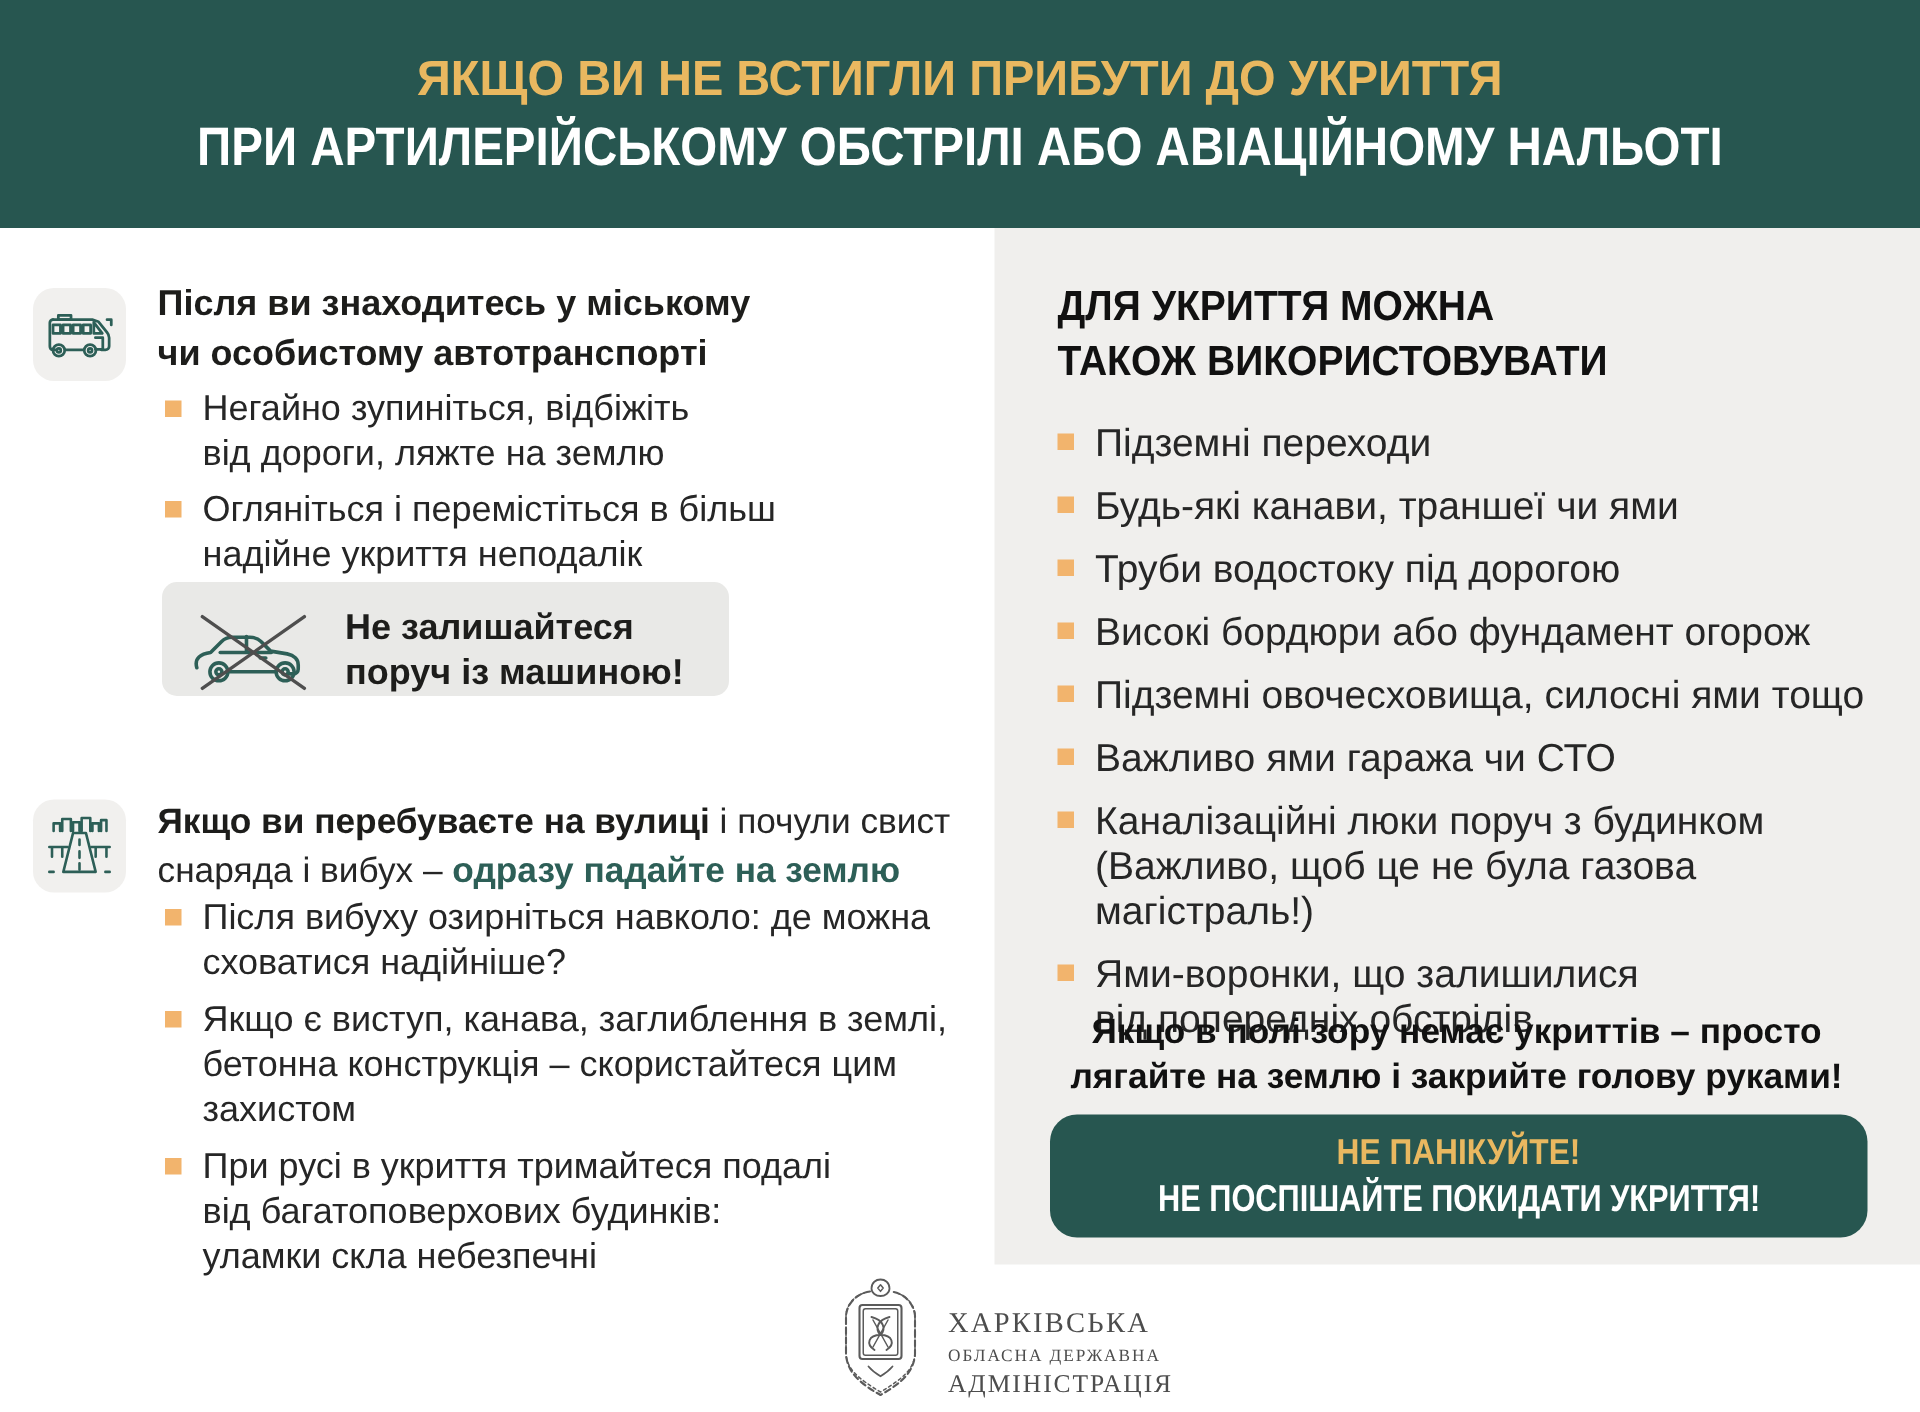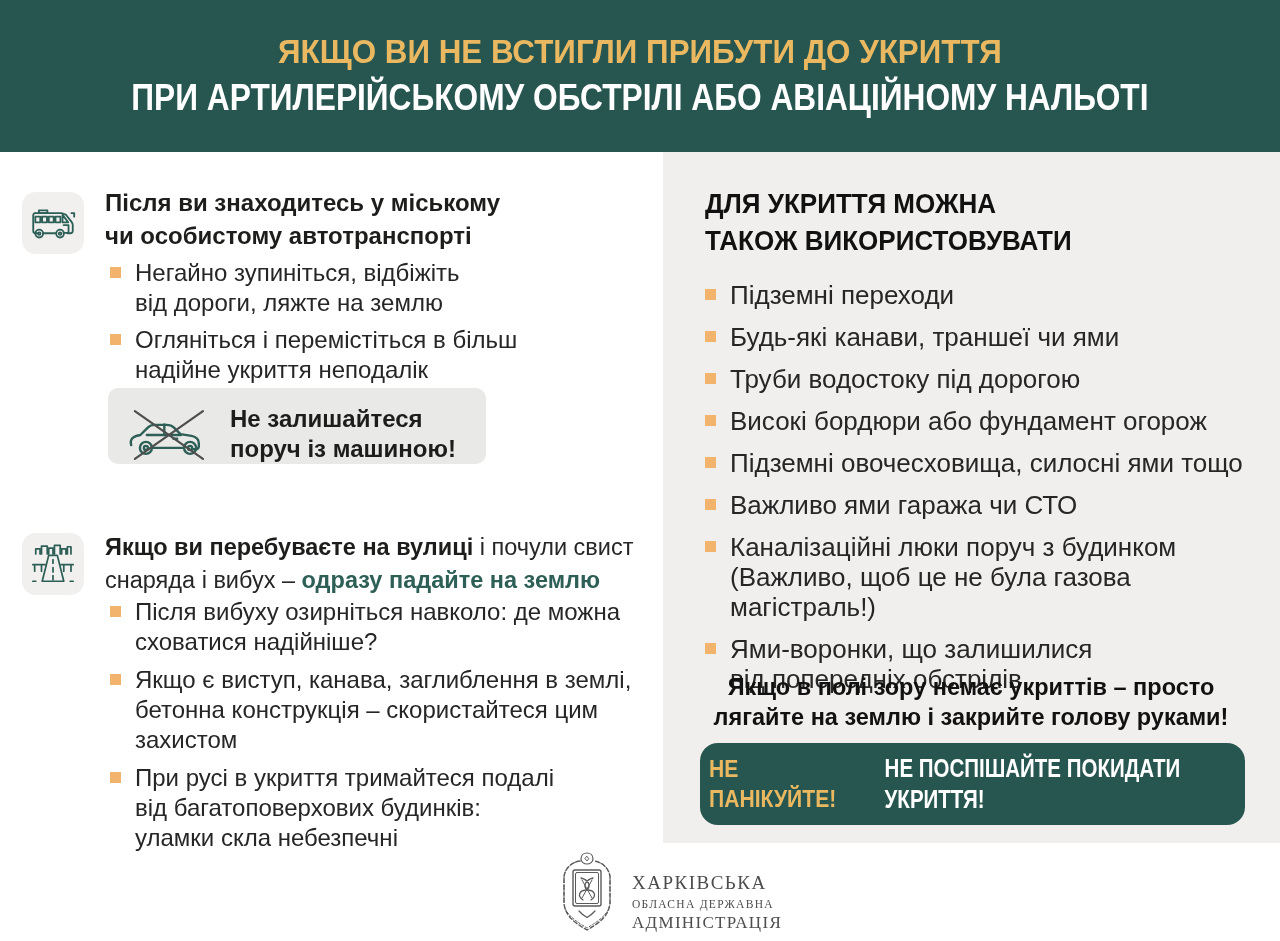--- a/index.html
+++ b/index.html
@@ -81,21 +81,21 @@
   .panel-bullets li { margin-bottom: 12px; }
   .panel-bullets .bt { font-size: 26px; line-height: 30px; }
   .panel-note {
     position: absolute; left: 18px; top: 520px; width: 580px;
     text-align: center; font-weight: bold; font-size: 23.5px; line-height: 30px;
     color: #111111;
   }
   .panel-callout {
     position: absolute; left: 37px; top: 591px; width: 545px; height: 82px;
     background: #275650; border-radius: 18px;
-    display: flex; flex-direction: row; align-items: center; justify-content: center;
+    display: flex; flex-direction: column; align-items: center; justify-content: center;
   }
   .pc1 { color: #e9b860; font-weight: bold; font-size: 24px; line-height: 30px;
          transform: scaleX(0.88); transform-origin: center; }
   .pc2 { color: #ffffff; font-weight: bold; font-size: 25px; line-height: 31px;
          transform: scaleX(0.82); transform-origin: center; }
 
   
   .footer-emblem { position: absolute; left: 556px; top: 850px; }
   .footer-text {
     position: absolute; left: 632px; top: 872px;

